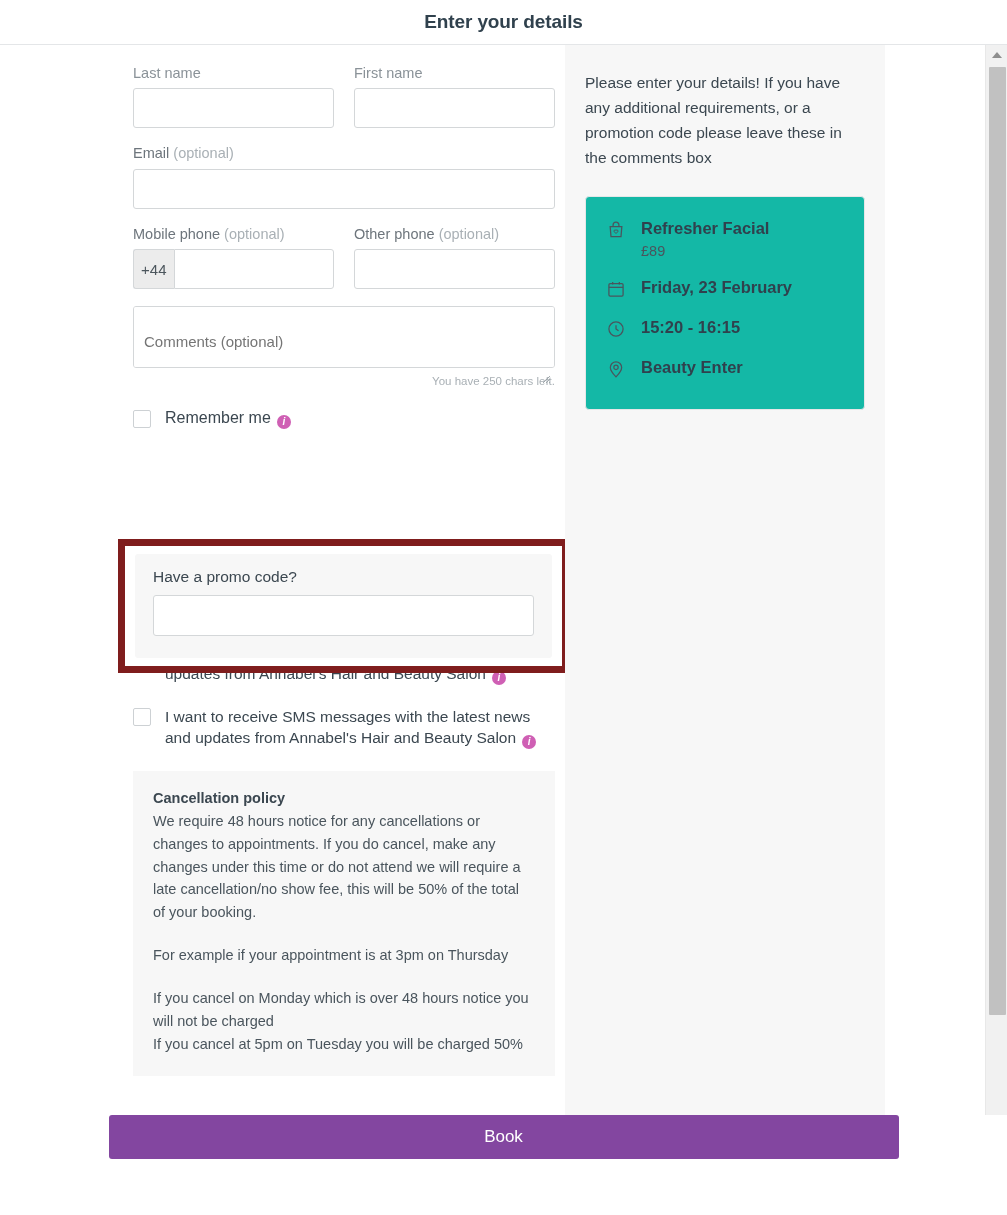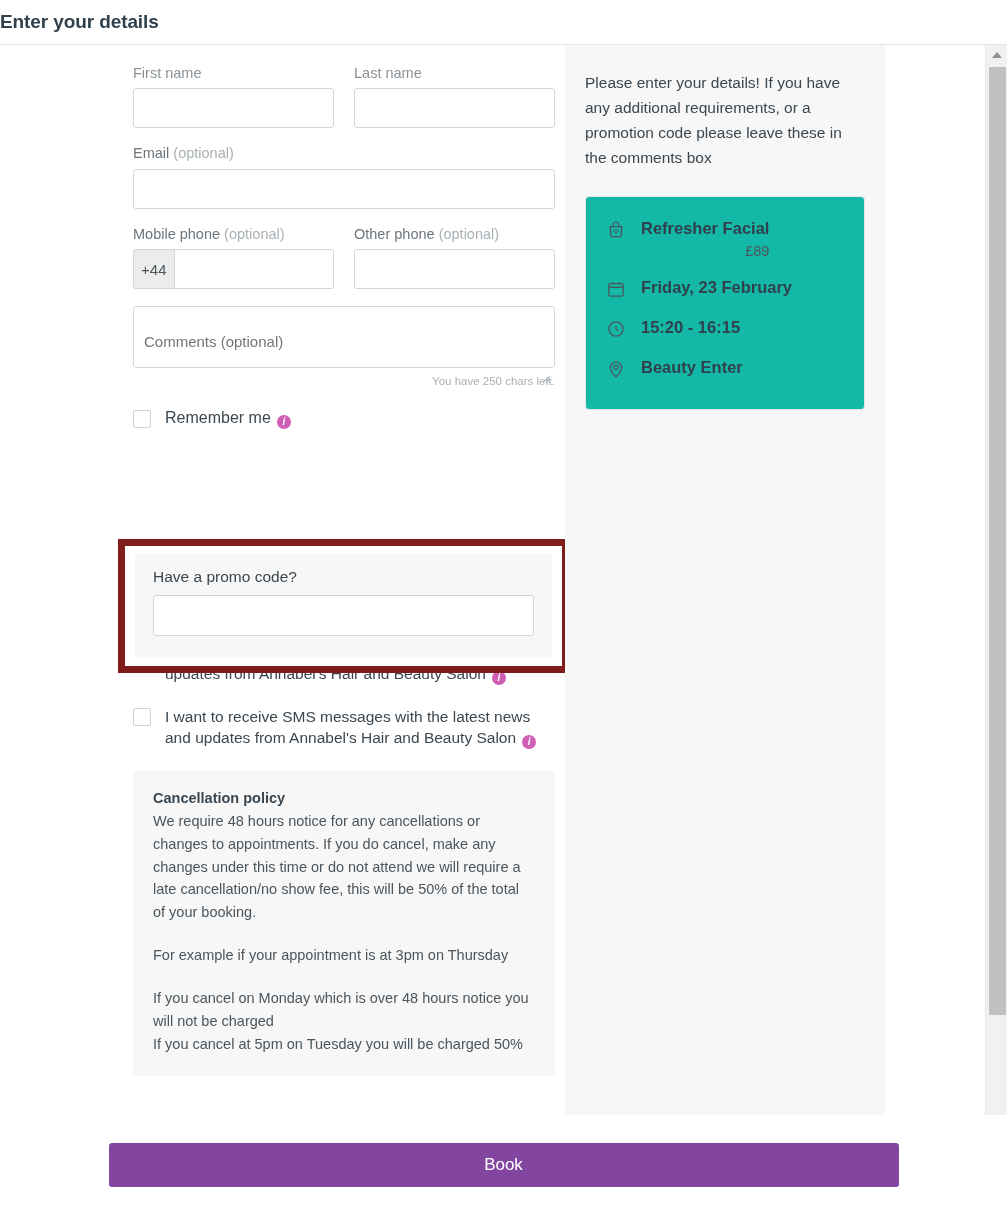--- a/index.html
+++ b/index.html
@@ -9,21 +9,21 @@
     background: #ffffff;
     font-family: "Liberation Sans", sans-serif;
     color: #30414d;
     overflow: hidden;
   }
 
   
   .header {
     height: 45px;
     border-bottom: 1px solid #e4e6e8;
-    display: flex; align-items: center; justify-content: flex-start;
+    display: flex; align-items: center; justify-content: center;
     background: #fff;
   }
   .header-title {
     font-size: 19px; font-weight: bold; color: #30414d;
     letter-spacing: -0.1px;
   }
 
   
   .body-wrap {
     position: relative;
@@ -175,21 +175,21 @@
   }
   .sum-row { display: flex; align-items: flex-start; margin-bottom: 19px; }
   .sum-row:last-child { margin-bottom: 0; }
   .sum-icon {
     width: 20px; min-width: 20px; height: 20px;
     margin-right: 15px; margin-top: 1px;
     color: #4a555d;
   }
   .sum-icon svg { display: block; }
   .sum-title { font-size: 16.5px; font-weight: bold; color: #30414d; line-height: 1.2; }
-  .sum-sub { font-size: 14.5px; color: #4a555d; margin-top: 4px; text-align: right; }
+  .sum-sub { font-size: 14.5px; color: #4a555d; margin-top: 4px; }
 
   
   .scrollbar {
     position: absolute;
     right: 0px; top: 0px;
     width: 22px; height: 1100px;
     background: #f1f1f1;
     border-left: 1px solid #e8e8e8;
   }
   .sb-arrow {
@@ -209,21 +209,21 @@
     width: 17px; height: 948px;
     background: #c1c1c1; border-radius: 1px;
   }
 
   
   .footer {
     position: absolute;
     left: 0; bottom: 0;
     width: 1007px; height: 100px;
     background: #fff;
-    display: flex; align-items: center; justify-content: center;
+    display: flex; align-items: flex-start; justify-content: center;
   }
   .book-btn {
     width: 790px; height: 44px;
     background: #8346a0;
     border: none; border-radius: 3px;
     color: #fff; font-size: 17px; font-family: inherit;
     cursor: pointer;
   }
 </style>
 </head>
@@ -232,25 +232,25 @@
 <div class="header">
   <div class="header-title">Enter your details</div>
 </div>
 
 <div class="body-wrap">
 
   <div class="form-col">
 
     <div class="row2 grp">
       <div class="col-half">
+        <div class="field-label">Last name</div>
+        <input class="txt-input" type="text" value="" style="">
+      </div>
+      <div class="col-half">
         <div class="field-label">First name</div>
-        <input class="txt-input" type="text" value="" style="">
-      </div>
-      <div class="col-half">
-        <div class="field-label">Last name</div>
         <input class="txt-input" type="text" value="" style="">
       </div>
     </div>
 
     <div class="grp">
       <div class="field-label">
         <span class="strong">Email</span>
         <span class="opt">(optional)</span>
       </div>
       <input class="txt-input" type="text" value="" style="">

